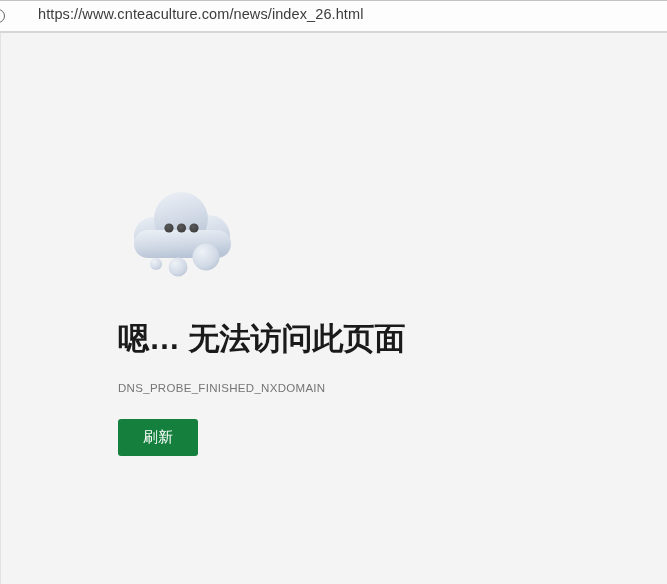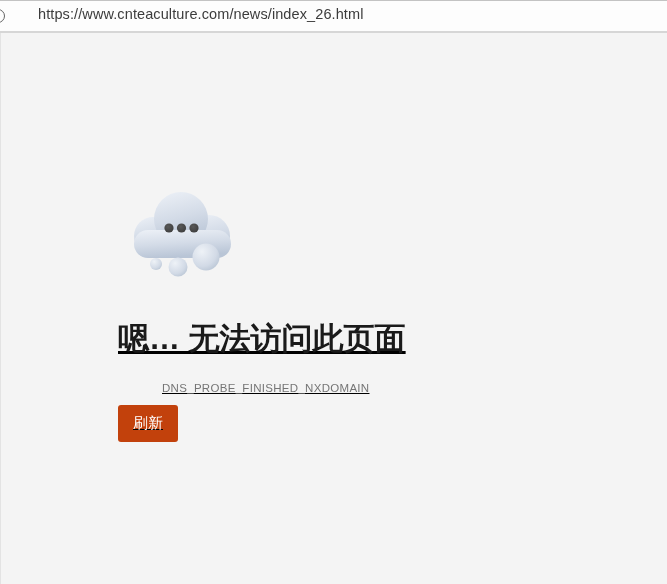--- a/index.html
+++ b/index.html
@@ -49,21 +49,20 @@
     position: relative;
     height: 551px;
     border-left: 1px solid #e3e3e3;
     background: #f4f4f4;
   }
   .error-content {
     position: absolute;
     left: 117px;
     top: 159px;
     width: 480px;
-    text-decoration: underline;
   }
   .cloud-icon {
     display: block;
     margin-left: 12px;
     width: 104px;
     height: 86px;
   }
   .error-title {
     margin: 42px 0 0 0;
     font-size: 31px;
@@ -75,28 +74,27 @@
     margin: 23px 0 0 0;
     font-size: 17.5px;
     line-height: 1.35;
     color: #202020;
   }
   .error-code {
     margin-top: 23px;
     font-size: 11.5px;
     letter-spacing: 0.3px;
     color: #757575;
-    margin-left: 44px;
   }
   .refresh-btn {
     display: block;
-    margin-top: 11px;
-    width: 60px;
+    margin-top: 25px;
+    width: 80px;
     height: 37px;
-    background: #c2410c;
+    background: #15803d;
     color: #ffffff;
     font-family: "Liberation Sans", sans-serif;
     font-size: 15px;
     border: none;
     border-radius: 3px;
     cursor: pointer;
     text-align: center;
   }
 </style>
 </head>

